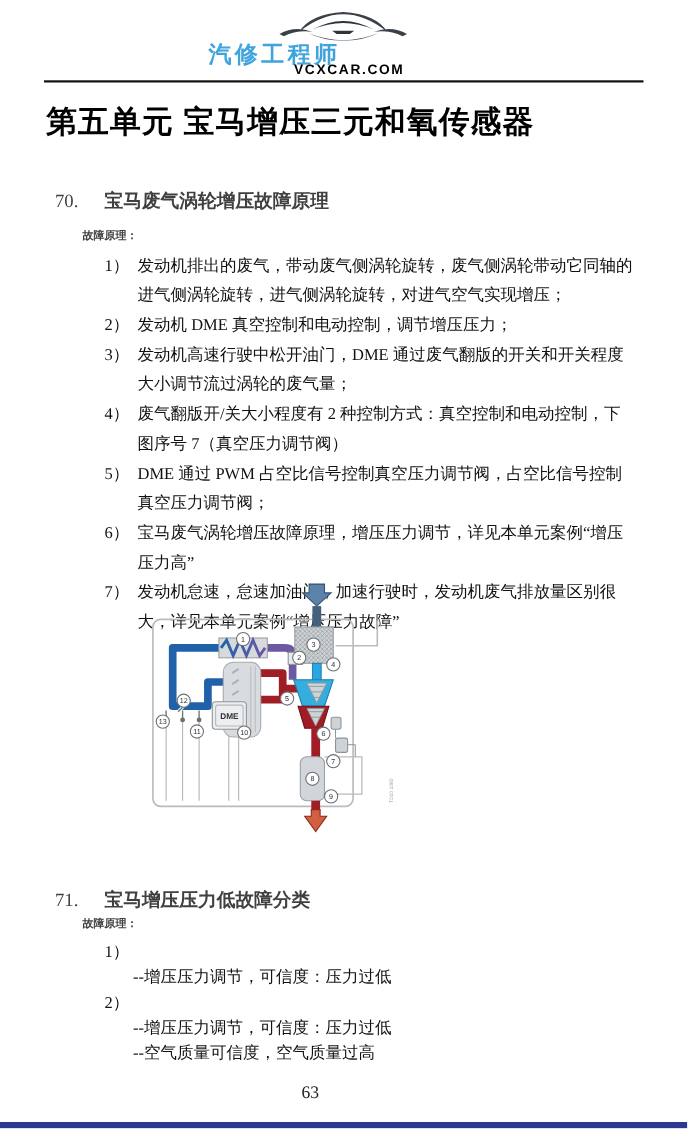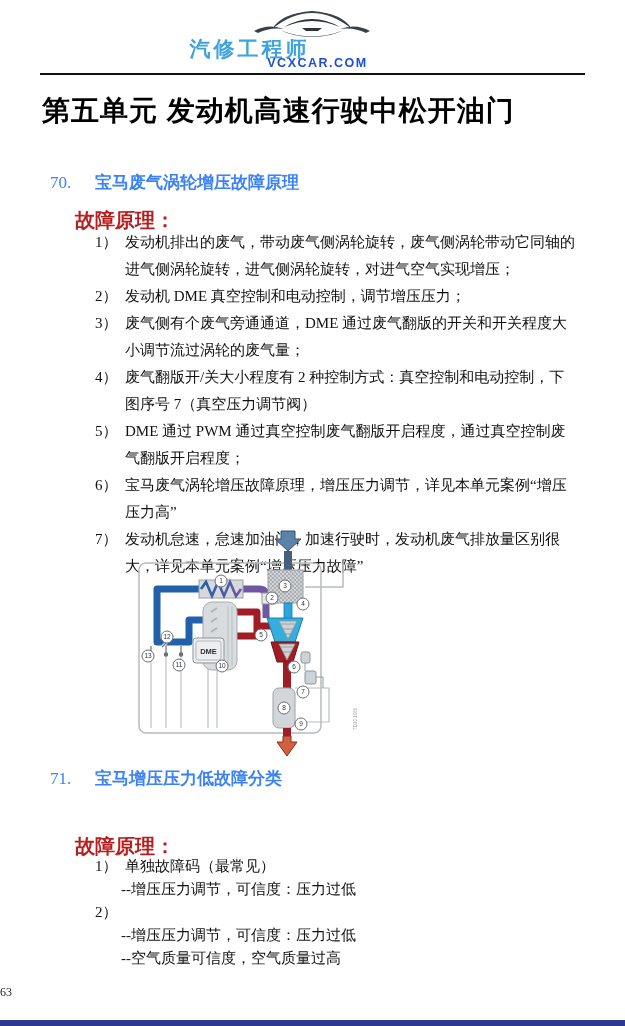--- a/index.html
+++ b/index.html
@@ -21,84 +21,84 @@
     font-family:"Liberation Sans","DejaVu Sans",sans-serif;
     font-size:12.5px; font-weight:bold; letter-spacing:1.5px; color:#d63b33;
   }
   .top-rule { position:absolute; left:40px; top:73px; width:545px; height:2px; background:#101010; }
   
   .doc-title {
     position:absolute; left:42px; top:92px; width:560px;
     font-family:"Liberation Sans","DejaVu Sans",sans-serif;
     font-size:28px; font-weight:bold; letter-spacing:1px; color:#000;
   }
-  .sec-head { position:absolute; font-size:17px; font-weight:bold; color:#3b82f6; }
+  .sec-head { position:absolute; font-size:17px; font-weight:bold; color:#404040; }
   .sec-head .sec-num { display:inline-block; width:45px; font-weight:normal; }
   #sec70-head { left:50px; top:171px; }
-  #sec71-head { left:50px; top:767px; }
-  .sub-head { position:absolute; font-size:20px; font-weight:bold; color:#b91c1c; }
+  #sec71-head { left:50px; top:807px; }
+  .sub-head { position:absolute; font-size:10px; font-weight:bold; color:#404040; }
   #sec70-sub { left:75px; top:207px; }
   #sec71-sub { left:75px; top:833px; }
   
   .list70 { position:absolute; left:95px; top:229px; width:482px; }
   .list70 .item { display:flex; font-size:15px; line-height:27px; }
   .list70 .num { flex:0 0 30px; }
   .list70 .txt { width:452px;font-family:Liberation Serif, serif; }
   .list71 { position:absolute; left:95px; top:855px; width:482px; font-size:15px; }
   .list71 .row { display:flex; line-height:23px; }
   .list71 .num { flex:0 0 30px; }
   .list71 .sub { padding-left:26px; line-height:23px; }
   
   .diagram { position:absolute; left:133px; top:530px; width:250px; height:232px; }
   
-  .page-num { position:absolute; left:0; top:985px; width:564px; text-align:left; font-size:12px; color:#222; }
+  .page-num { position:absolute; left:0; top:985px; width:564px; text-align:center; font-size:16px; color:#222; }
   .footer-bar { position:absolute; left:0; bottom:0; width:625px; height:6px; }
 </style>
 </head>
 <body>
 
 <div class="page">
 
   <svg class="logo-car" viewBox="0 0 124 34">
     <path d="M22,26 Q62,-6 102,26 Q92,10 62,8 Q32,10 22,26 Z" fill="#3a4047"></path>
     <path d="M34,24 Q62,8 90,24 Q76,18 62,18 Q48,18 34,24 Z" fill="#2e343b"></path>
     <path d="M4,28 Q18,20 34,26 Q20,24 8,30 Z" fill="#3a4047"></path>
     <path d="M120,28 Q106,20 90,26 Q104,24 116,30 Z" fill="#3a4047"></path>
     <path d="M30,27 Q62,40 94,27 Q80,34 62,34 Q44,34 30,27 Z" fill="#3a4047"></path>
     <path d="M52,25 h20 l-4,3 h-12 Z" fill="#2e343b"></path>
   </svg>
   <div class="brand-cn" style="color: rgb(63, 163, 220);">汽修工程师</div>
-  <div class="brand-domain" style="color: #1d4ed8; padding-left: 10px;">VCXCAR.COM</div>
+  <div class="brand-domain" style="color: #000000; padding-left: 10px;">VCXCAR.COM</div>
   <div class="top-rule"></div>
 
-  <div class="doc-title">第五单元 发动机高速行驶中松开油门</div>
+  <div class="doc-title">第五单元 宝马增压三元和氧传感器</div>
 
   <div class="sec-head" id="sec70-head"><span class="sec-num">70.</span><span>宝马废气涡轮增压故障原理</span></div>
   <div class="sub-head" id="sec70-sub">故障原理：</div>
 
   <div class="list70">
     <div class="item">
       <span class="num">1）</span>
       <span class="txt">发动机排出的废气，带动废气侧涡轮旋转，废气侧涡轮带动它同轴的进气侧涡轮旋转，进气侧涡轮旋转，对进气空气实现增压；</span>
     </div>
     <div class="item">
       <span class="num">2）</span>
       <span class="txt">发动机 DME 真空控制和电动控制，调节增压压力；</span>
     </div>
     <div class="item">
       <span class="num">3）</span>
-      <span class="txt">废气侧有个废气旁通通道，DME 通过废气翻版的开关和开关程度大小调节流过涡轮的废气量；</span>
+      <span class="txt">发动机高速行驶中松开油门，DME 通过废气翻版的开关和开关程度大小调节流过涡轮的废气量；</span>
     </div>
     <div class="item">
       <span class="num">4）</span>
       <span class="txt">废气翻版开/关大小程度有 2 种控制方式：真空控制和电动控制，下图序号 7（真空压力调节阀）</span>
     </div>
     <div class="item">
       <span class="num">5）</span>
-      <span class="txt">DME 通过 PWM 通过真空控制废气翻版开启程度，通过真空控制废气翻版开启程度；</span>
+      <span class="txt">DME 通过 PWM 占空比信号控制真空压力调节阀，占空比信号控制真空压力调节阀；</span>
     </div>
     <div class="item">
       <span class="num">6）</span>
       <span class="txt">宝马废气涡轮增压故障原理，增压压力调节，详见本单元案例“增压压力高”</span>
     </div>
     <div class="item">
       <span class="num">7）</span>
       <span class="txt">发动机怠速，怠速加油门，加速行驶时，发动机废气排放量区别很大，详见本单元案例“增压压力故障”</span>
     </div>
   </div>
@@ -252,21 +252,20 @@
 
     <text x="224" y="200" transform="rotate(-90 224 200)" font-family="Liberation Sans, sans-serif" font-size="4.5" fill="#9aa0a5">TD10 1060</text>
   </svg>
 
   <div class="sec-head" id="sec71-head"><span class="sec-num">71.</span><span>宝马增压压力低故障分类</span></div>
   <div class="sub-head" id="sec71-sub">故障原理：</div>
 
   <div class="list71">
     <div class="row">
       <span class="num">1）</span>
-      <span>单独故障码（最常见）</span>
     </div>
     <div class="sub">--增压压力调节，可信度：压力过低</div>
     <div class="row">
       <span class="num">2）</span>
     </div>
     <div class="sub">--增压压力调节，可信度：压力过低</div>
     <div class="sub">--空气质量可信度，空气质量过高</div>
   </div>
 
   <div class="page-num">63</div>

